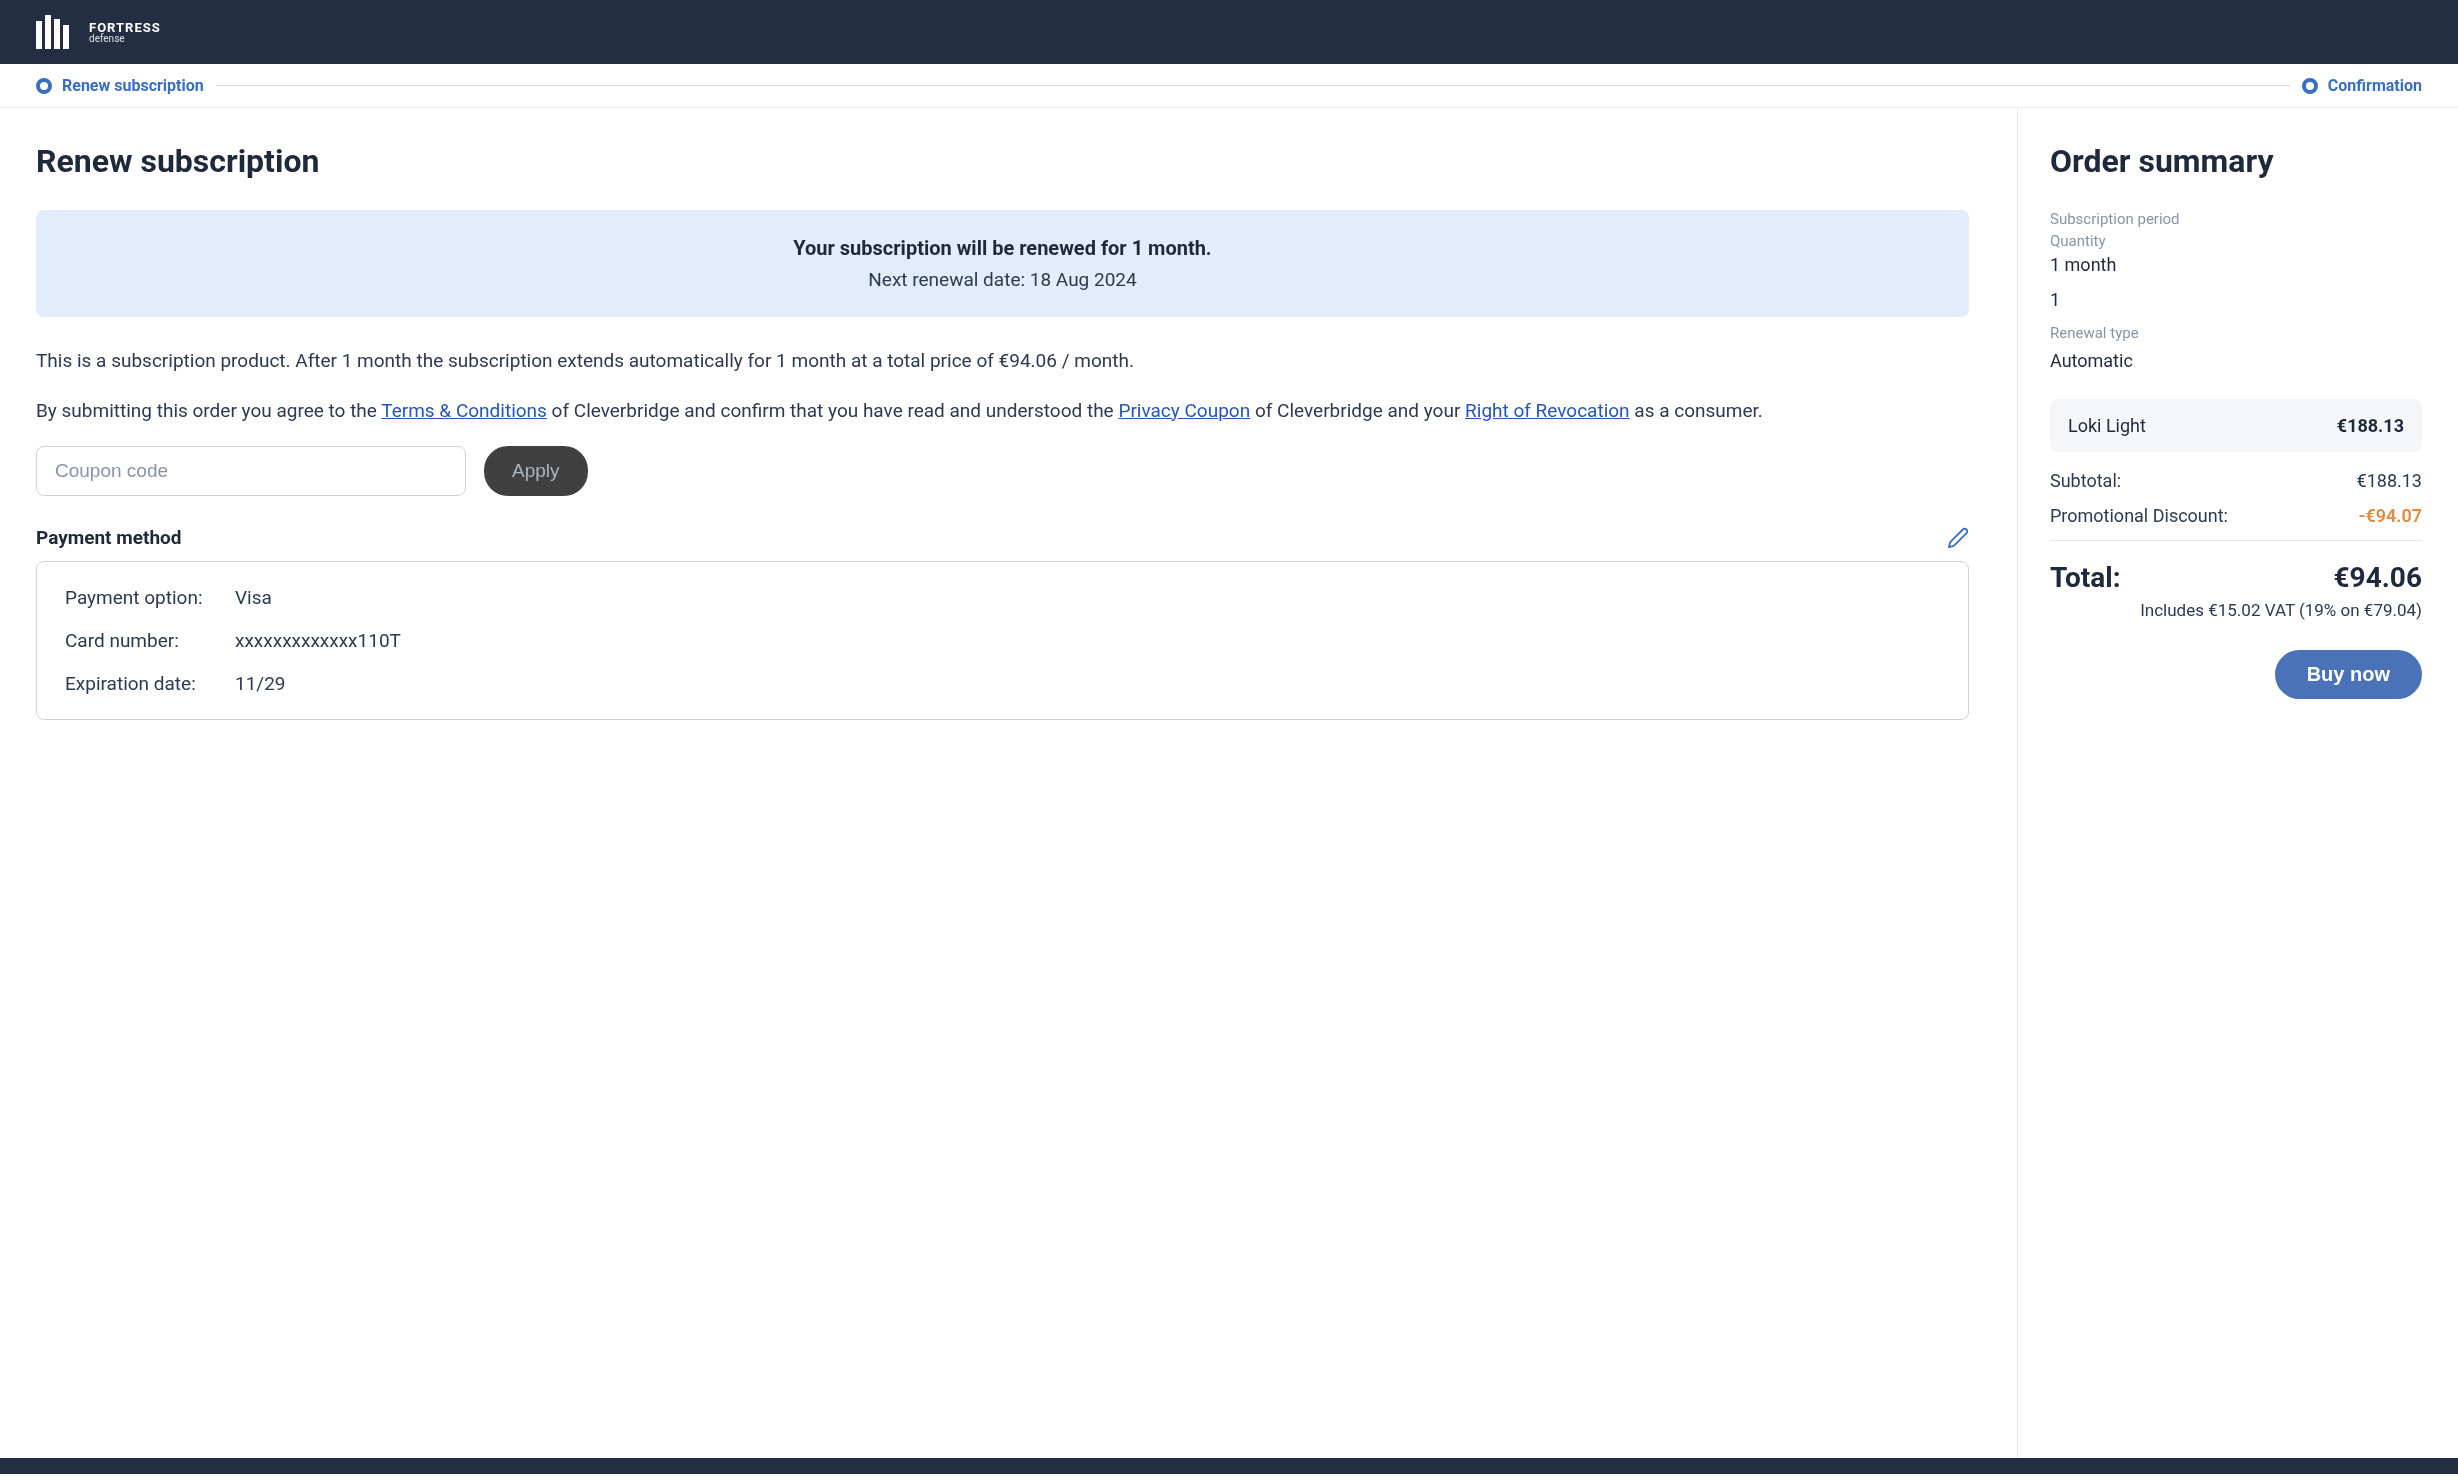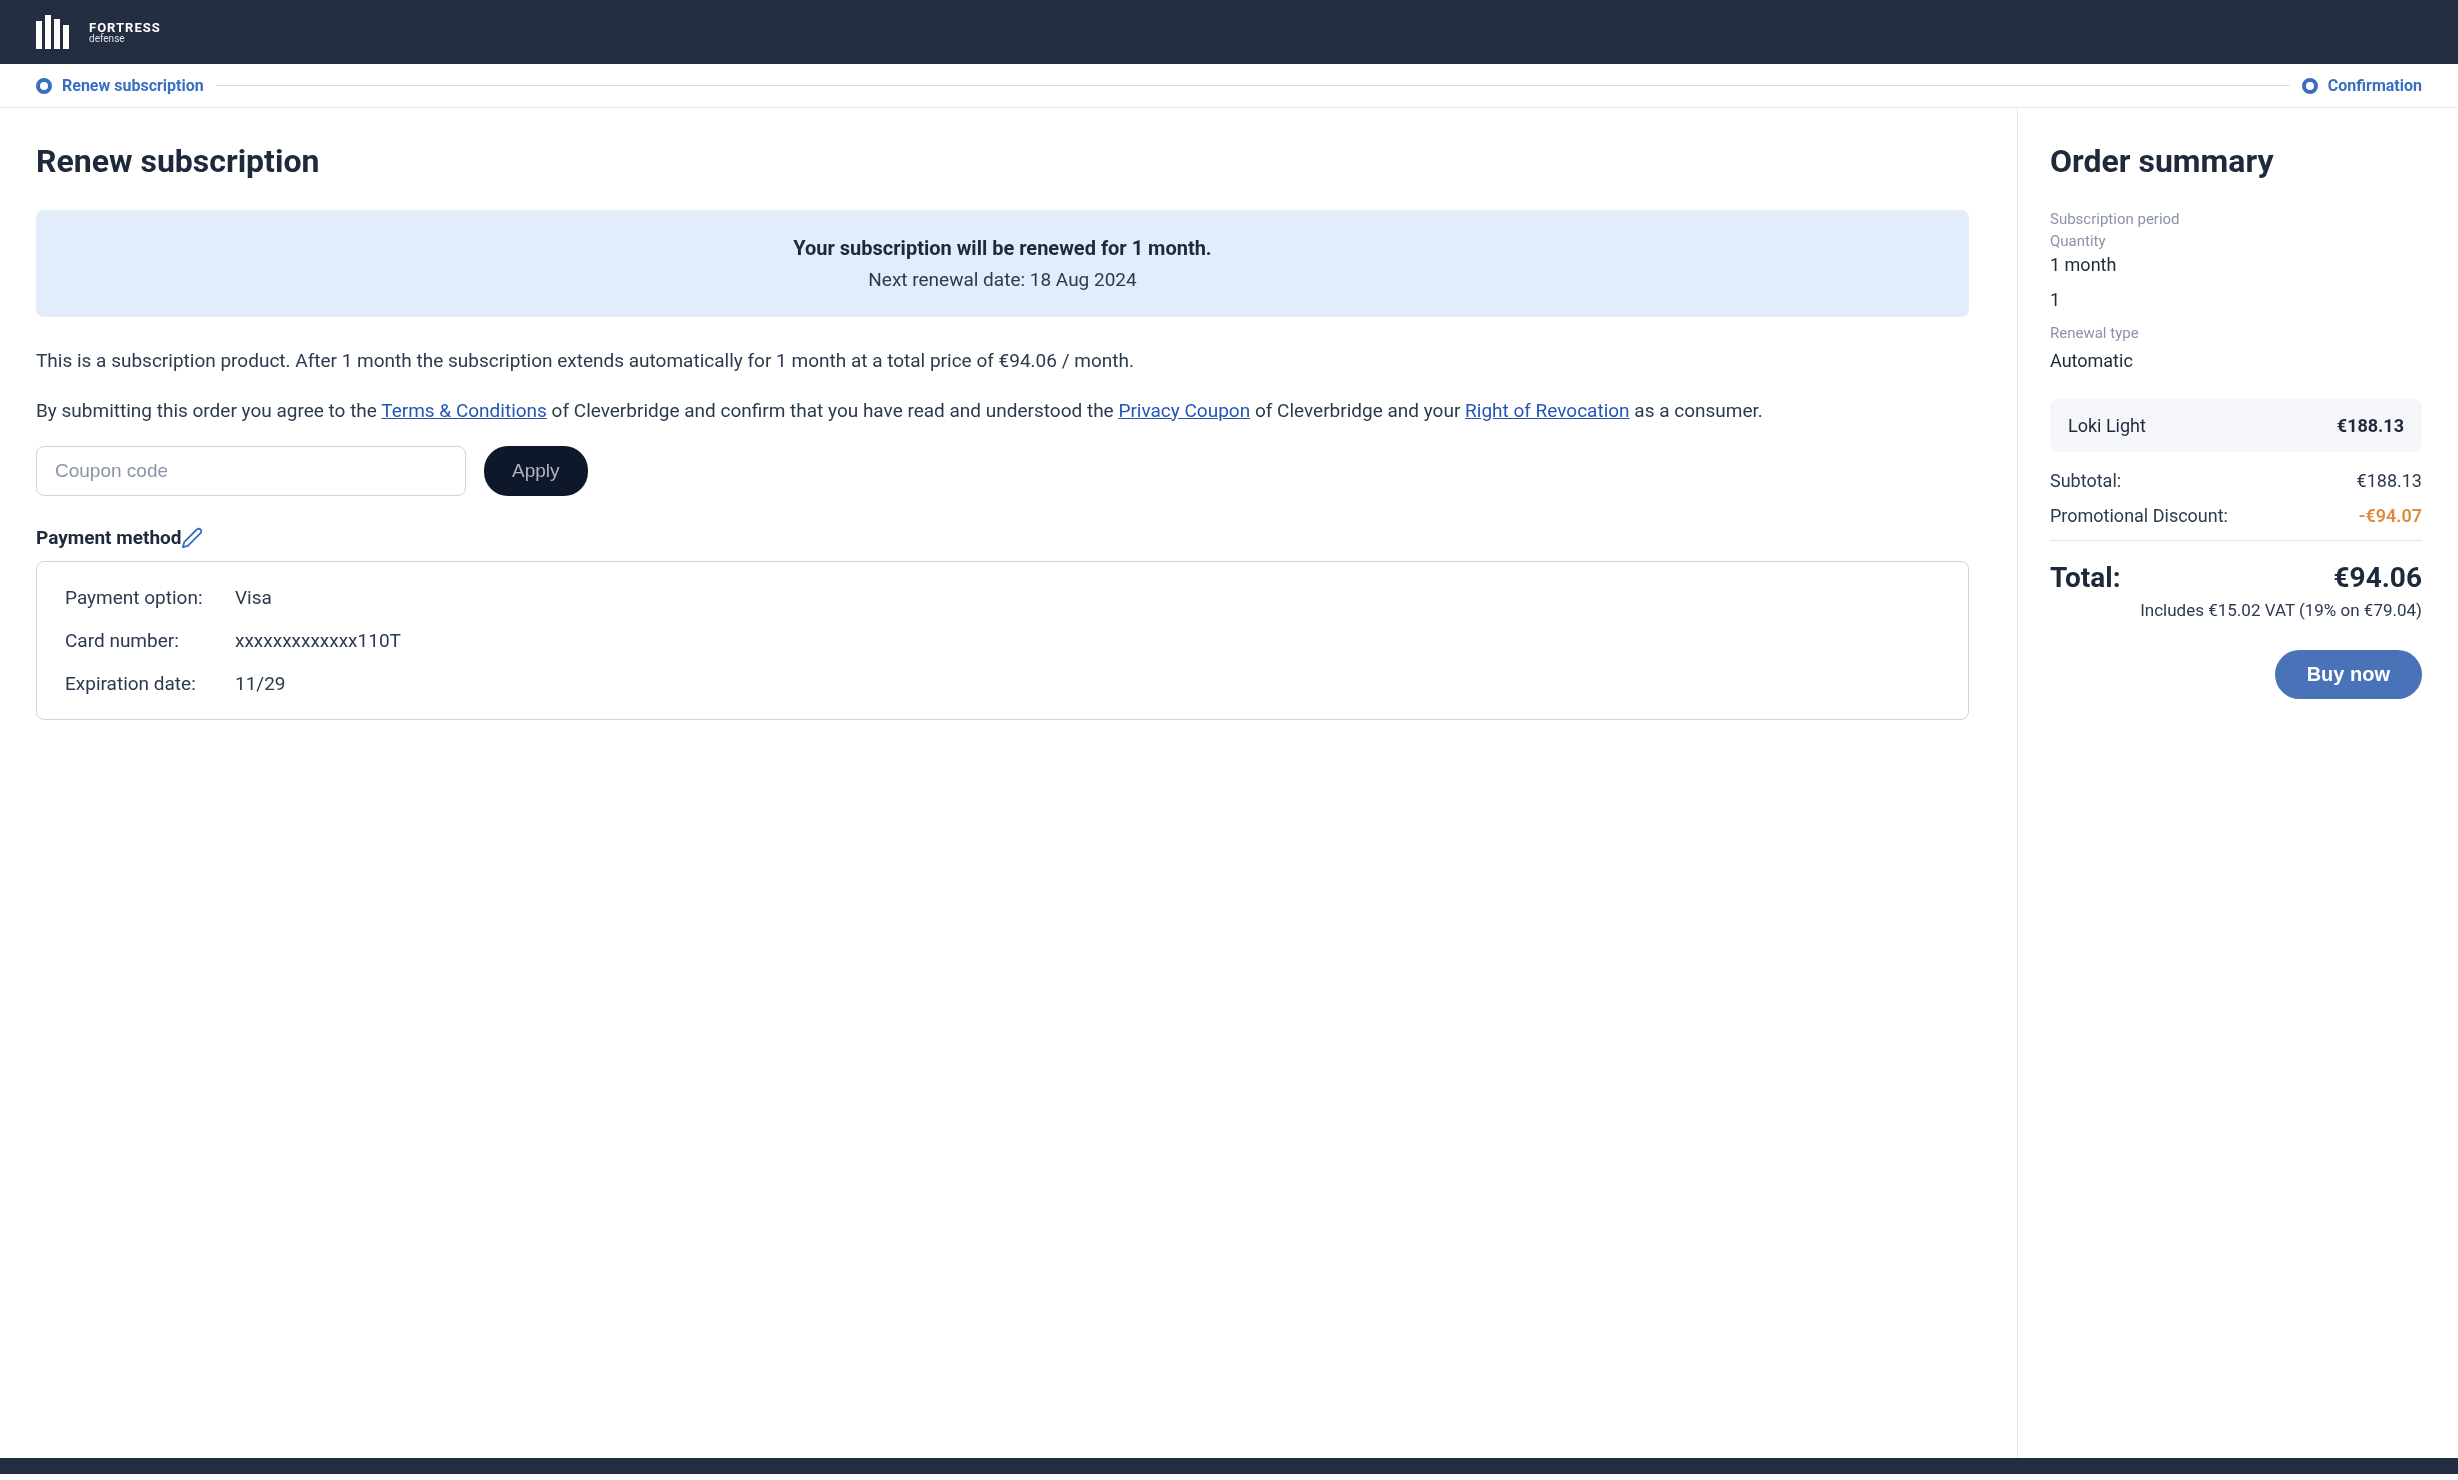--- a/index.html
+++ b/index.html
@@ -139,29 +139,30 @@
       color: #2c3a50;
     }
     .coupon-input::placeholder {
       color: #8a93a6;
     }
     .apply-btn {
       height: 50px;
       padding: 0 28px;
       border: none;
       border-radius: 24px;
-      background: #0f172a;
+      background: #404040;
       color: #aeb5c3;
       font-size: 19px;
       font-weight: 500;
       cursor: not-allowed;
     }
     .section-head {
       display: flex;
       align-items: center;
+      justify-content: space-between;
       margin-bottom: 12px;
     }
     .section-head .title {
       font-weight: 700;
       font-size: 19px;
       color: #1e2a3b;
     }
     .edit-icon {
       width: 22px;
       height: 22px;

